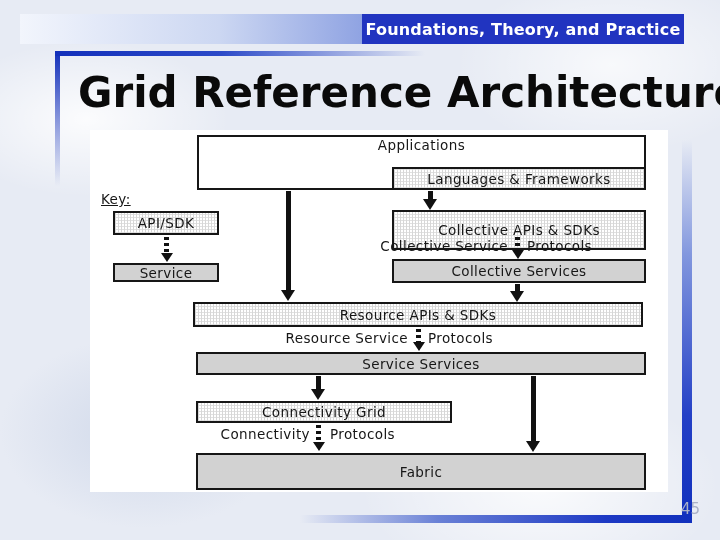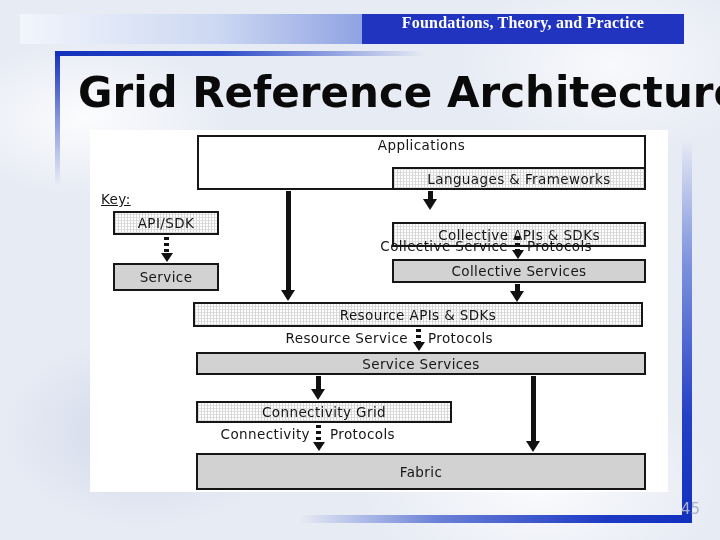--- a/index.html
+++ b/index.html
@@ -18,21 +18,21 @@
   .header-bar{
     position:absolute;left:20px;top:14px;width:664px;height:30px;
     background:linear-gradient(90deg,#f2f5fc 0%,#ccd7f2 30%,#8ea2e2 52%,#3c52cc 78%,#2c40c6 100%);
   }
   .header-left{
     position:absolute;left:28px;top:0;height:30px;line-height:30px;
     font-size:16px;font-weight:bold;color:#16239b;letter-spacing:.2px;
   }
   .header-right-box{
     position:absolute;right:0;top:0;width:322px;height:30px;
-    background:#2134c0;display:flex;align-items:flex-start;justify-content:center;font-family:Liberation Serif, serif;
+    background:#2134c0;display:flex;align-items:center;justify-content:center;
   }
   .header-right-box span{
     font-size:16px;font-weight:bold;color:#ffffff;letter-spacing:.2px;white-space:nowrap;
   }
   
   .title-hline{
     position:absolute;left:55px;top:51px;width:370px;height:5px;
     background:linear-gradient(90deg,#1330bb 0%,#2c4ac8 45%,rgba(170,186,230,0) 100%);
   }
   .title-vline{
@@ -111,39 +111,39 @@
   <div class="slide-title">Grid Reference Architecture</div>
 
   <div class="panel"></div>
 
   <div class="flabel" style="left:101px;top:191px;text-decoration:underline;">Key:</div>
   <div class="box hatch" style="left:113px;top:211px;width:106px;height:24px;">
     <span>API/SDK</span>
   </div>
   <div class="shaft-dashed" style="left:164px;top:237px;height:16px;"></div>
   <div class="ahead-sm" style="left:161px;top:253px;"></div>
-  <div class="box grayfill" style="left:113px;top:263px;width:106px;height:28px;">
+  <div class="box grayfill" style="left:113px;top:263px;width:106px;height:19px;">
     <span>Service</span>
   </div>
 
   <div class="box whitefill" style="left:197px;top:135px;width:449px;height:55px;align-items:flex-start;">
     <span>Applications</span>
   </div>
 
   <div class="box hatch" style="left:392px;top:167px;width:254px;height:23px;">
     <span>Languages &amp; Frameworks</span>
   </div>
 
   <div class="shaft" style="left:428px;top:191px;height:9px;"></div>
   <div class="ahead" style="left:423px;top:199px;"></div>
 
   <div class="shaft" style="left:286px;top:191px;height:100px;"></div>
   <div class="ahead" style="left:281px;top:290px;"></div>
 
-  <div class="box hatch" style="left:392px;top:222px;width:254px;height:25px;">
+  <div class="box hatch" style="left:392px;top:210px;width:254px;height:40px;">
     <span>Collective APIs &amp; SDKs</span>
   </div>
 
   <div class="flabel" style="right:212px;top:238px;">Collective Service</div>
   <div class="flabel" style="left:527px;top:238px;">Protocols</div>
   <div class="shaft-dashed" style="left:515px;top:237px;height:13px;"></div>
   <div class="ahead-sm" style="left:512px;top:250px;"></div>
 
   <div class="box grayfill" style="left:392px;top:259px;width:254px;height:24px;">
     <span>Collective Services</span>

